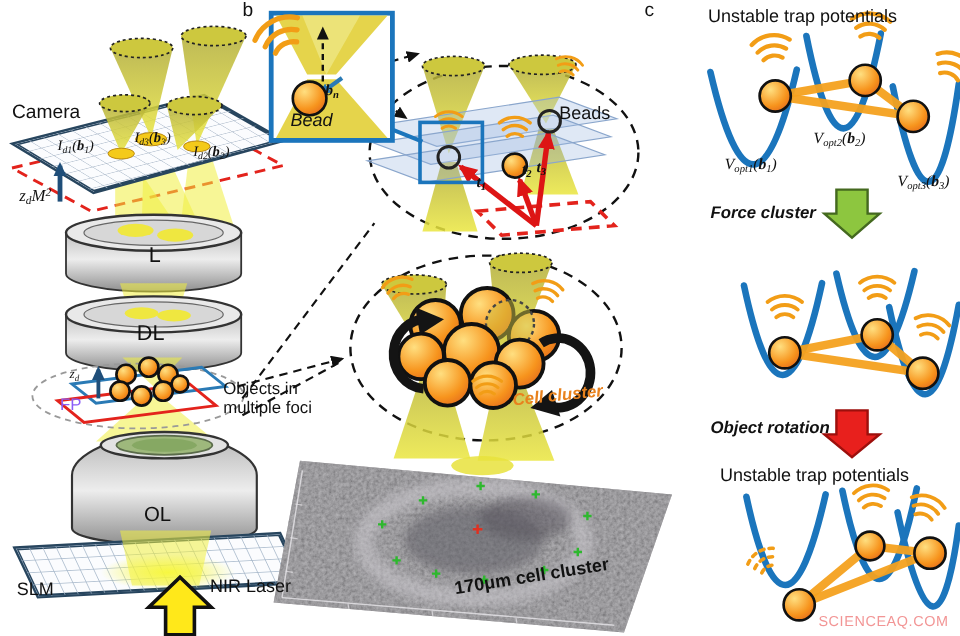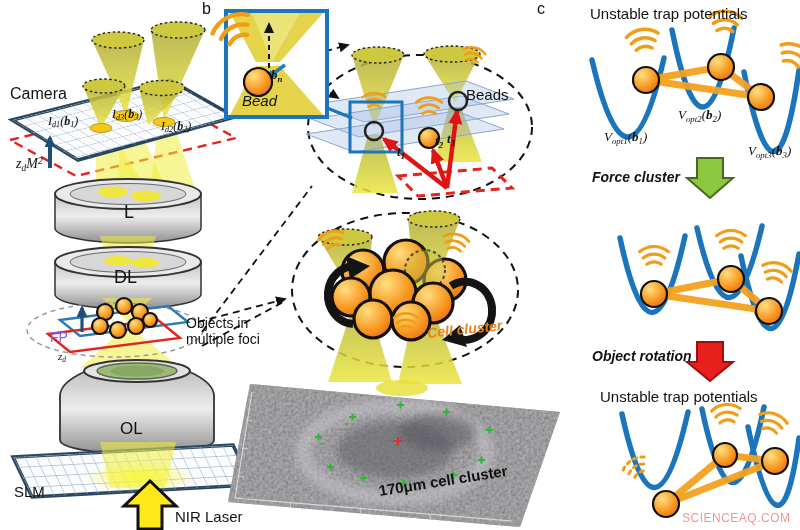--- a/index.html
+++ b/index.html
@@ -354,28 +354,28 @@
 
   <div class="lbl ser" style="left:48px;top:115px;font-size:12px;"><span>I</span><sub>d1</sub><span>(</span><b>b</b><sub>1</sub><span>)</span></div>
   <div class="lbl ser" style="left:112px;top:108px;font-size:12px;"><span>I</span><sub>d3</sub><span>(</span><b>b</b><sub>3</sub><span>)</span></div>
   <div class="lbl ser" style="left:149px;top:120px;font-size:12px;margin-left:12px;"><span>I</span><sub>d2</sub><span>(</span><b>b</b><sub>2</sub><span>)</span></div>
 
   <div class="lbl ser" style="left:4px;top:156px;font-size:14px;margin-left:12px;"><span>z</span><sub>d</sub><span>M</span><sup>2</sup></div>
 
   <div class="lbl" style="left:124px;top:202px;font-size:18px;">L</div>
   <div class="lbl" style="left:114px;top:267px;font-size:18px;">DL</div>
 
-  <div class="lbl ser" style="left:58px;top:306px;font-size:11px;margin-top:44px;"><span>z</span><sub>d</sub></div>
+  <div class="lbl ser" style="left:58px;top:306px;font-size:11px;"><span>z</span><sub>d</sub></div>
   <div class="lbl" style="left:50px;top:329px;font-size:14px;color:#8b5cf6;">FP</div>
 
   <div class="lbl" style="left:186px;top:315px;font-size:14px;"><span>Objects in</span><br><span>multiple foci</span></div>
 
   <div class="lbl" style="left:120px;top:419px;font-size:17px;">OL</div>
   <div class="lbl" style="left:14px;top:483px;font-size:15px;">SLM</div>
-  <div class="lbl" style="left:175px;top:508px;font-size:15px;">NIR Laser</div>
+  <div class="lbl" style="left:175px;top:480px;font-size:15px;">NIR Laser</div>
 
   <div class="lbl ser" style="left:271px;top:68px;font-size:13px;font-weight:bold;"><b>b</b><sub>n</sub></div>
   <div class="lbl" style="left:242px;top:92px;font-size:15px;font-style:italic;">Bead</div>
 
   <div class="lbl" style="left:466px;top:86px;font-size:15px;">Beads</div>
 
   <div class="lbl ser" style="left:397px;top:145px;font-size:13px;font-weight:bold;"><span>t</span><sub>1</sub></div>
   <div class="lbl ser" style="left:419px;top:134px;font-size:13px;font-weight:bold;padding-left:16px;"><span>t</span><sub>2</sub></div>
   <div class="lbl ser" style="left:447px;top:132px;font-size:13px;font-weight:bold;"><span>t</span><sub>3</sub></div>
 

